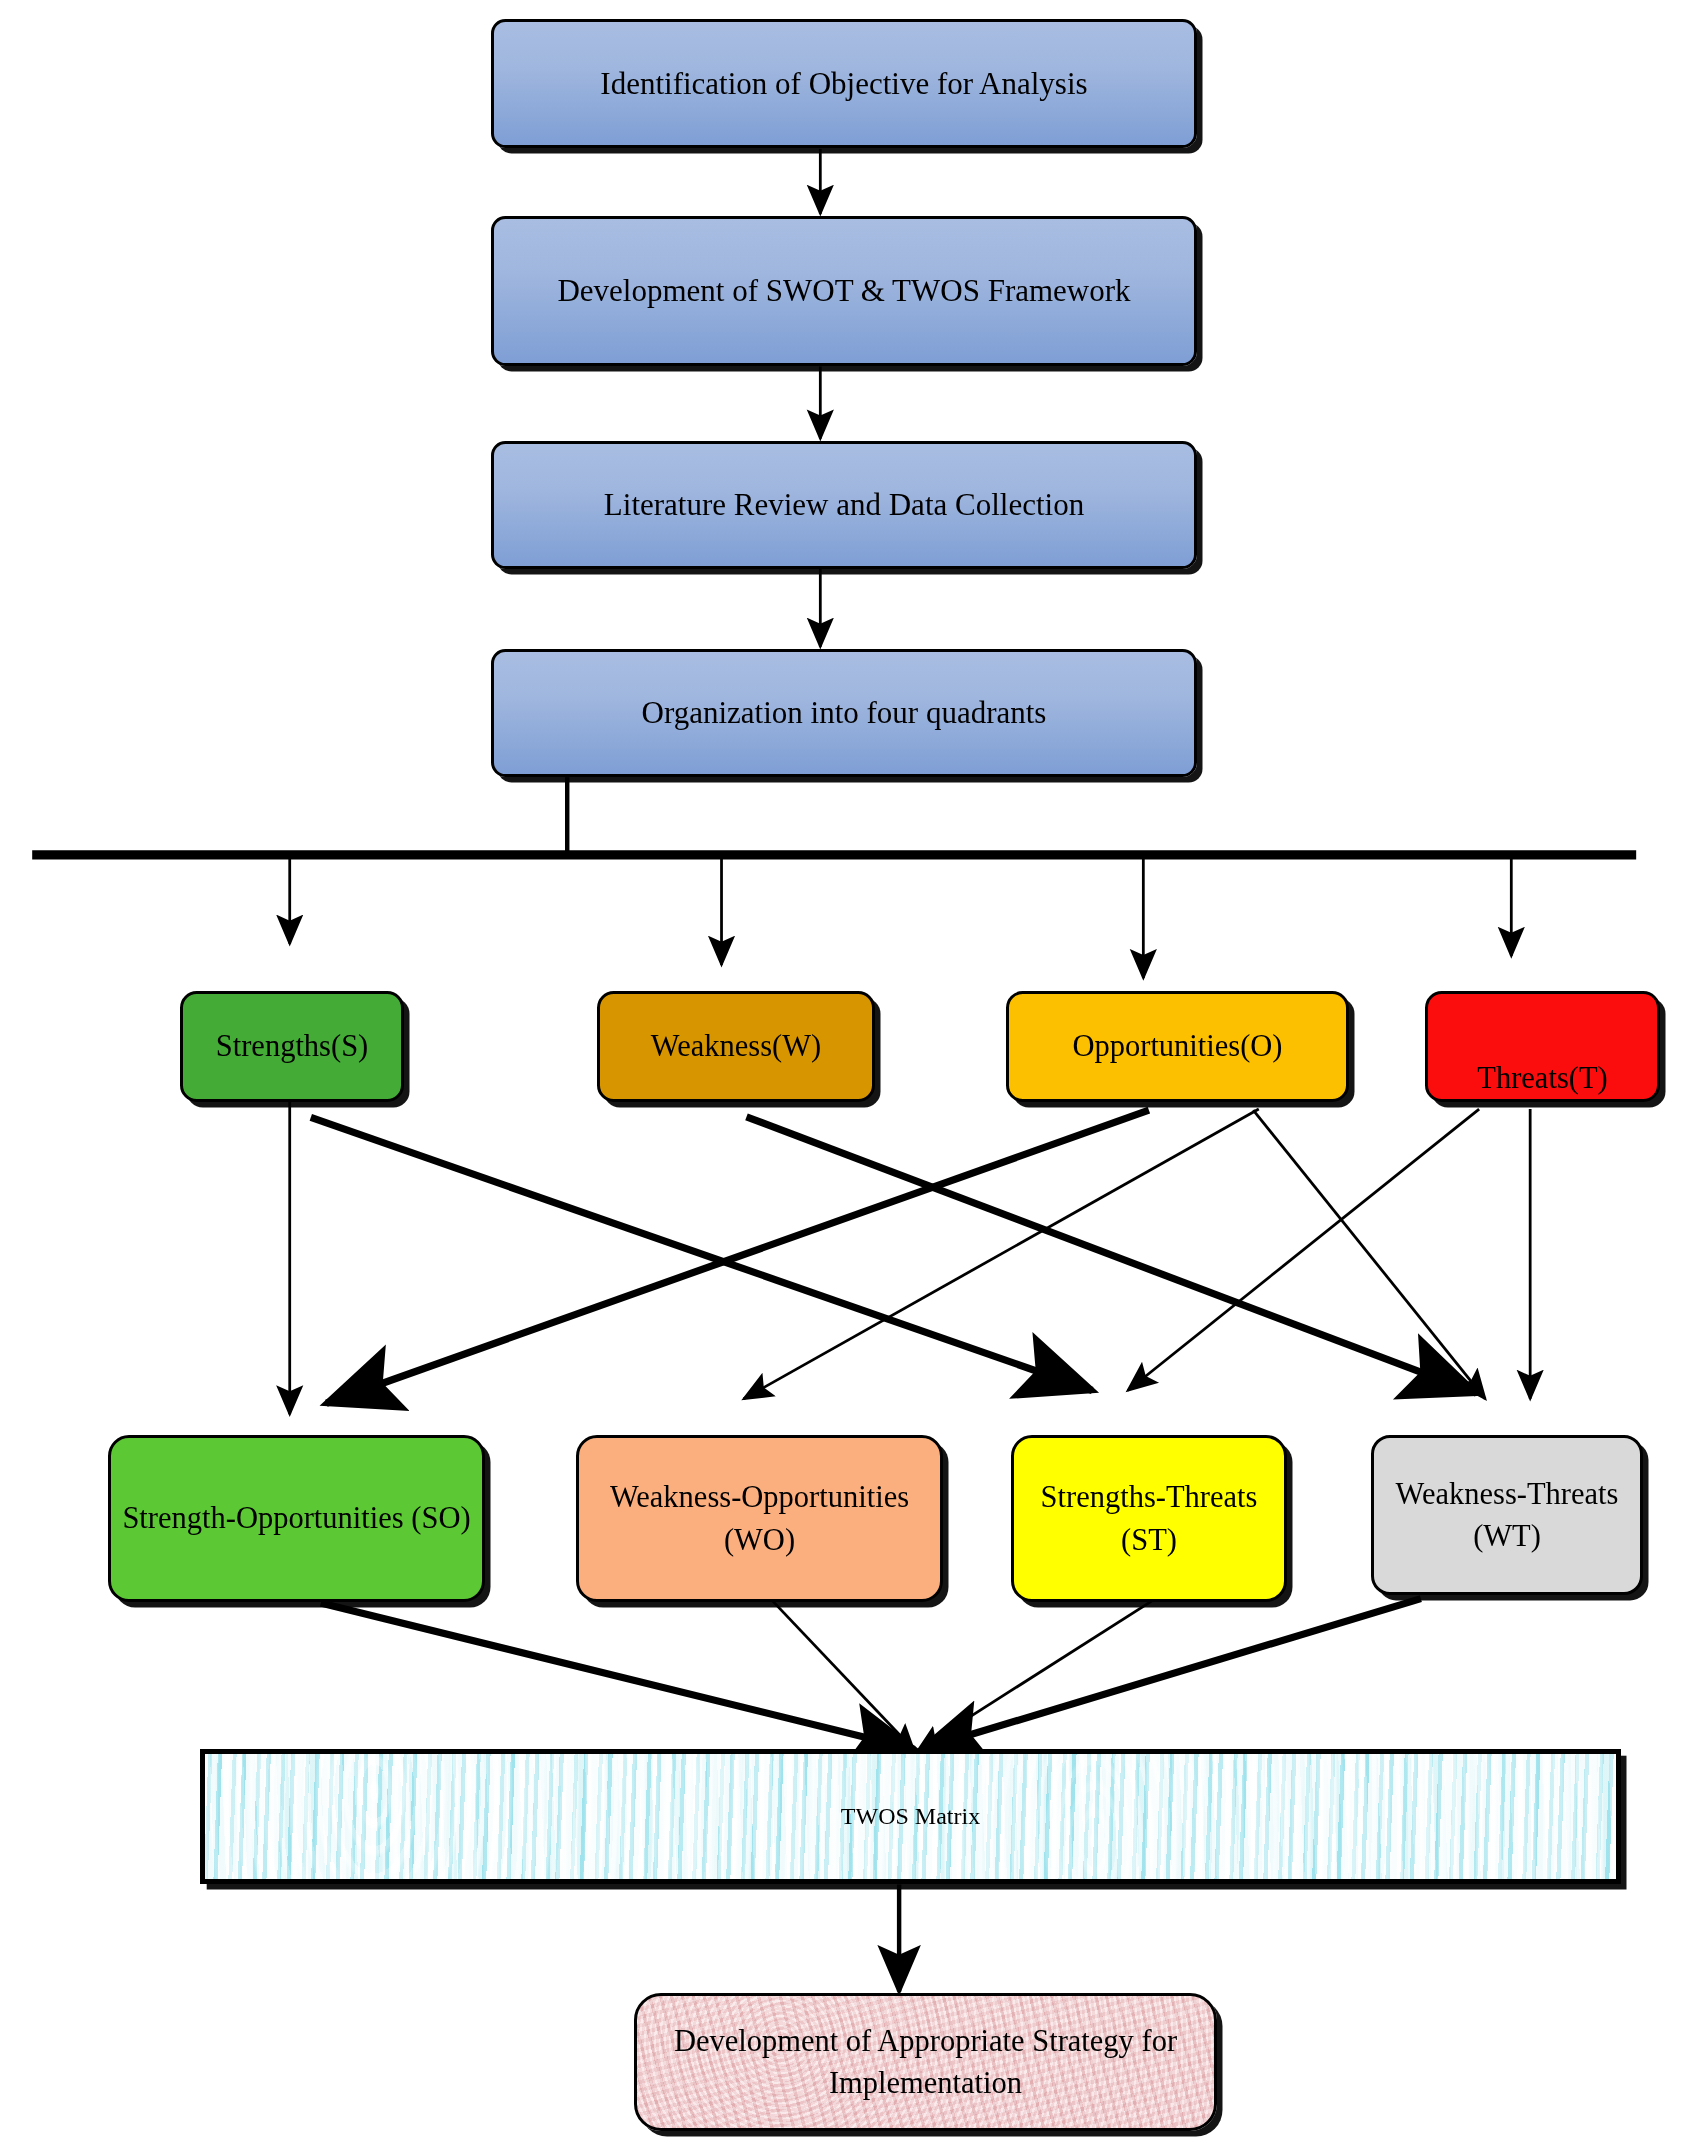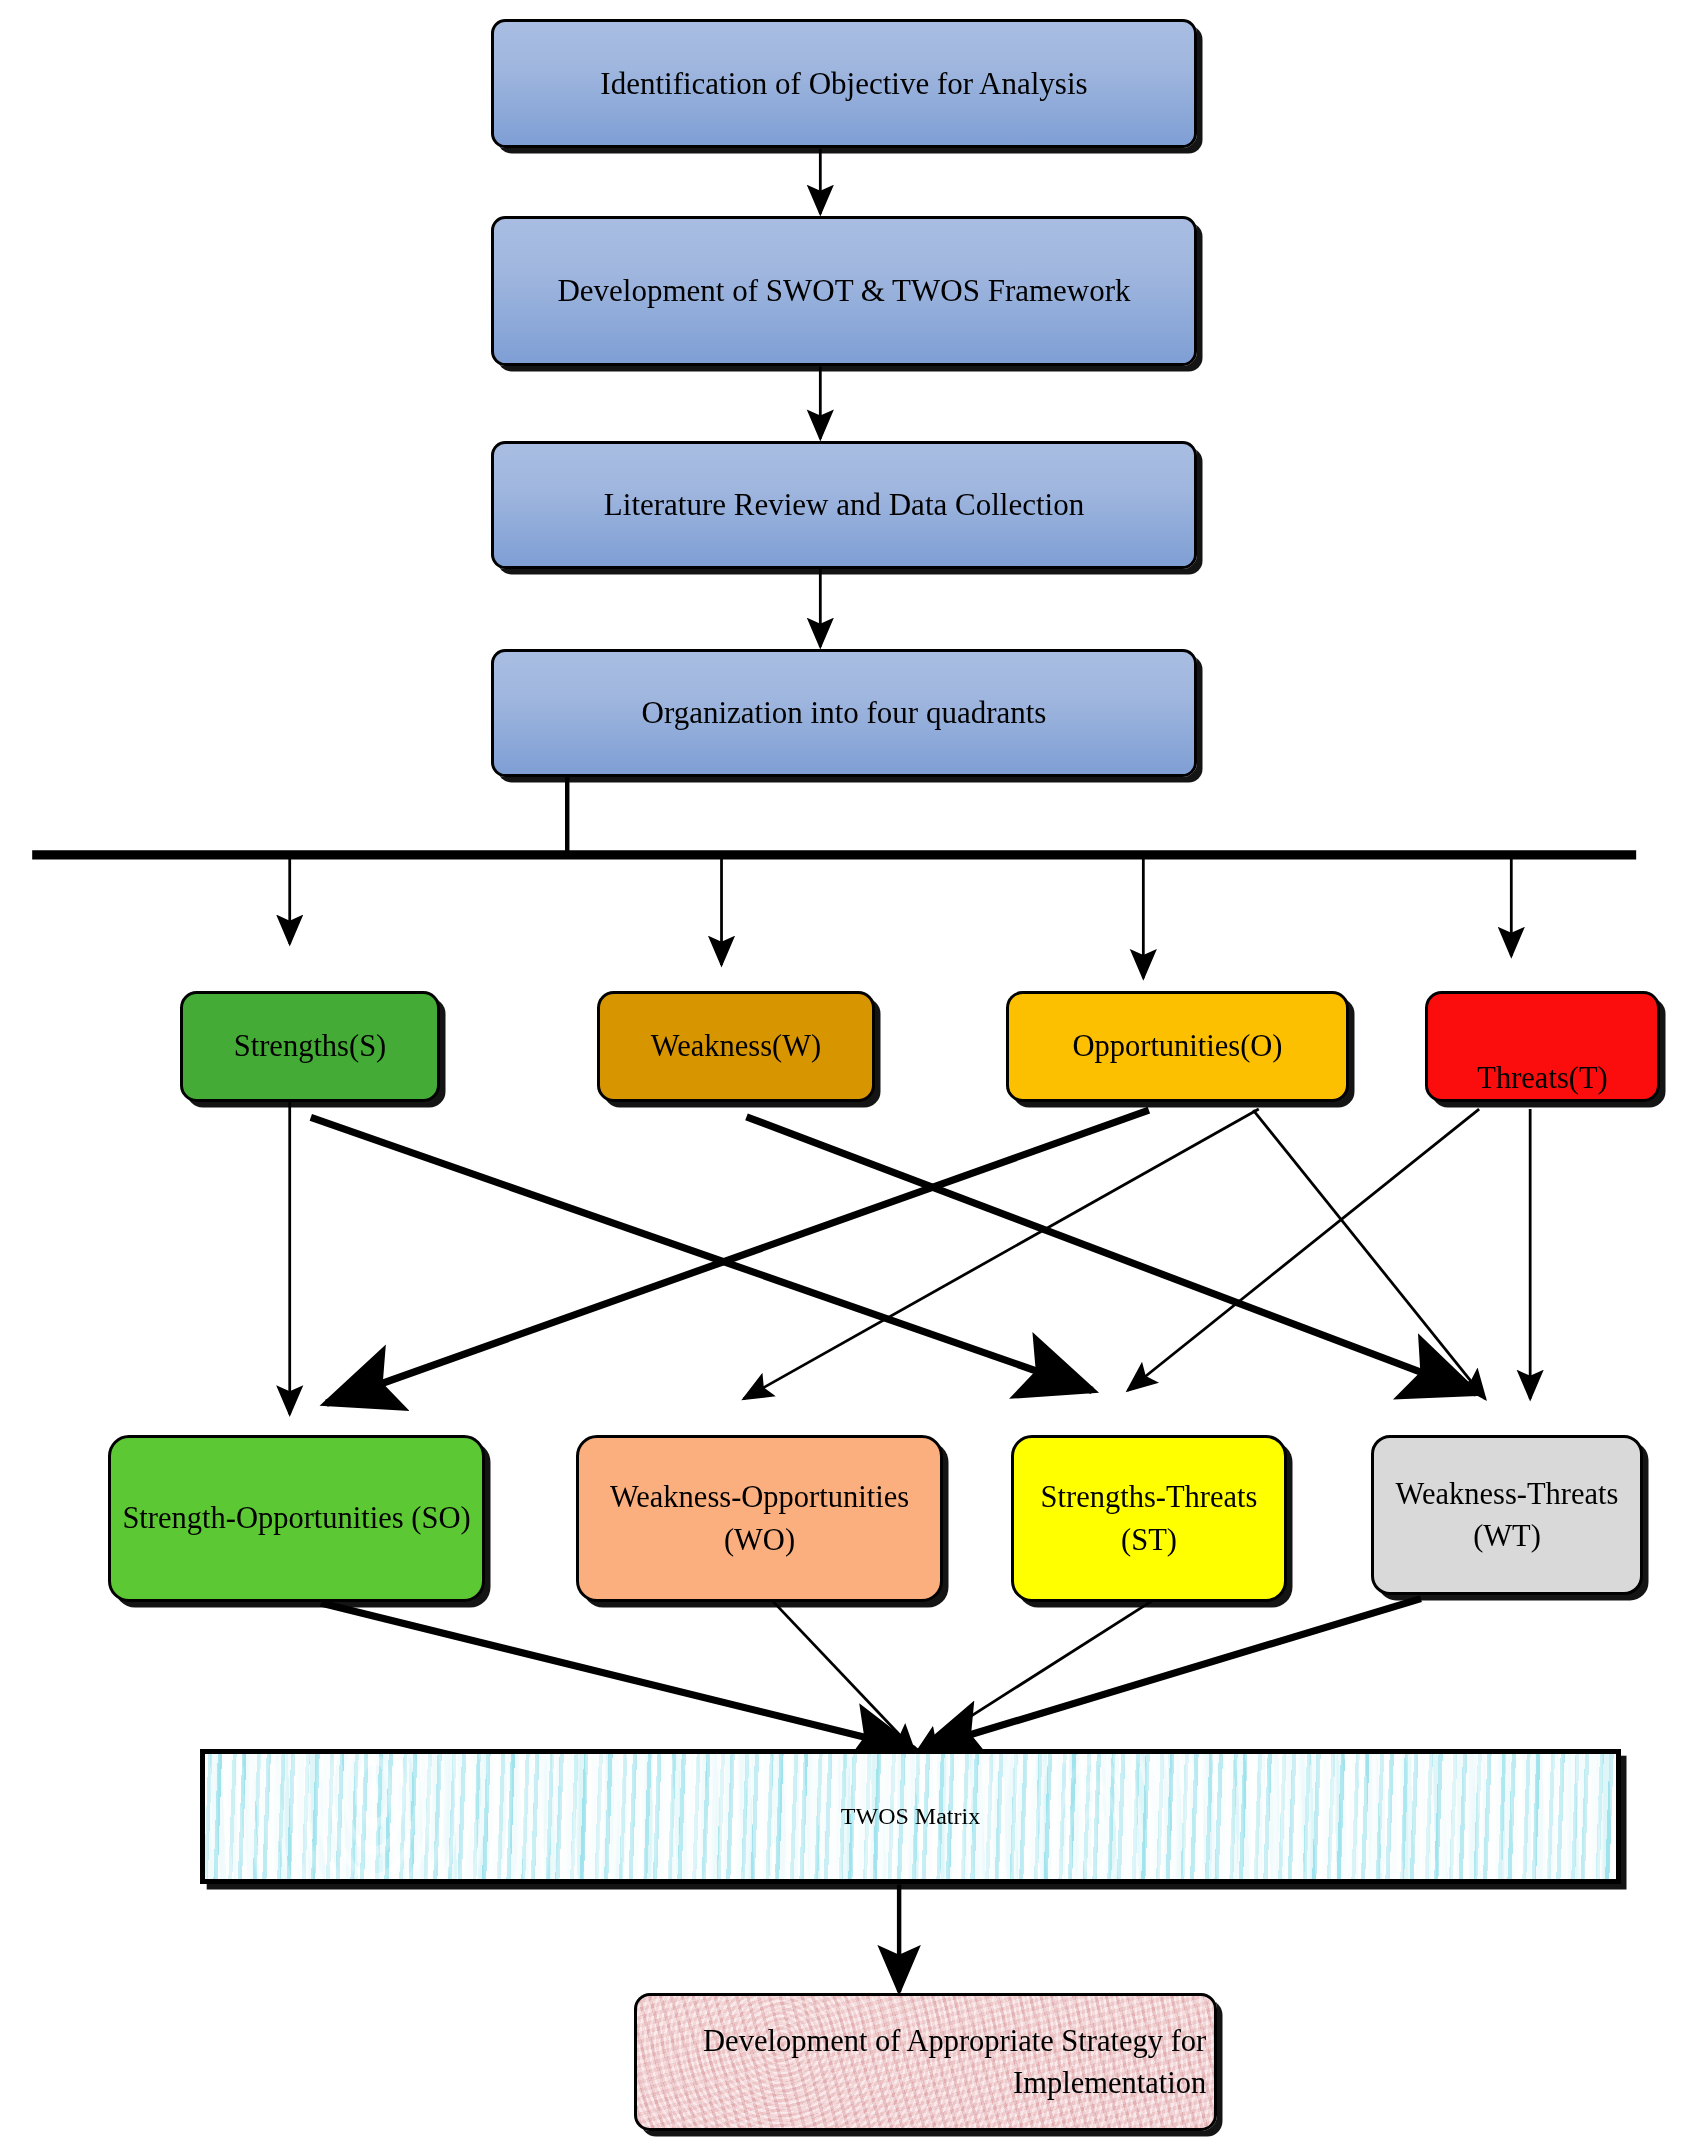--- a/index.html
+++ b/index.html
@@ -29,27 +29,26 @@
 
   .matrix{border-radius:0;font-size:24px;border:5px solid #000;
      background:
        repeating-linear-gradient(92deg, rgba(255,255,255,0.75) 0 3.3px, rgba(150,225,235,0.30) 3.3px 7.2px, rgba(255,255,255,0.55) 7.2px 12.8px, rgba(120,215,230,0.38) 12.8px 17px, rgba(255,255,255,0.8) 17px 24.4px),
        repeating-linear-gradient(88deg, rgba(255,255,255,0.5) 0 9.4px, rgba(160,230,240,0.25) 9.4px 21px, rgba(255,255,255,0.6) 21px 33px),
        repeating-radial-gradient(ellipse 19px 39px at 12% 30%, rgba(255,255,255,0.85) 0 18%, rgba(175,231,240,0.25) 30% 60%, rgba(255,255,255,0) 70%),
        repeating-radial-gradient(ellipse 14.4px 33px at 63% 70%, rgba(255,255,255,0.8) 0 20%, rgba(170,228,238,0.3) 34% 66%, rgba(255,255,255,0) 78%),
        linear-gradient(180deg,#d3f1f5 0%,#cdf0f4 50%,#d6f3f6 100%);
   }
 
-  .final{border-radius:16px;font-size:30.5px;
+  .final{border-radius:27px;font-size:30.5px;
      background:
        repeating-linear-gradient(75deg, rgba(255,255,255,0.30) 0 2.8px, rgba(214,160,163,0.28) 2.8px 6.1px, rgba(255,255,255,0.22) 6.1px 10.5px),
        repeating-linear-gradient(165deg, rgba(255,255,255,0.28) 0 3.9px, rgba(218,165,168,0.22) 3.9px 7.8px),
        repeating-radial-gradient(circle at 25% 35%, rgba(255,255,255,0.4) 0 2.2px, rgba(212,158,160,0.18) 2.2px 5px),
        linear-gradient(180deg,#f2c3c6 0%,#f0bfc2 55%,#efbcc0 100%);
-     text-align: right;
   }
 
   svg#edges{position:absolute;left:0;top:0;width:1705px;height:2151px;z-index:2;}
   .ln{stroke:#000;fill:none;}
   .thin{stroke-width:5;}
   .med{stroke-width:8;}
   .thick{stroke-width:13;}
   .bar{stroke:#000;stroke-width:17;}
 </style>
 </head>
@@ -105,21 +104,21 @@
   </div>
 
   <div class="node proc" style="left:491px;top:441px;width:706px;height:128px;">
     <span>Literature Review and Data Collection</span>
   </div>
 
   <div class="node proc" style="left:491px;top:649px;width:706px;height:128px;">
     <span>Organization into four quadrants</span>
   </div>
 
-  <div class="node swot s-strength" style="left:180px;top:991px;width:260px;height:111px;">
+  <div class="node swot s-strength" style="left:180px;top:991px;width:224px;height:111px;">
     <span>Strengths(S)</span>
   </div>
 
   <div class="node swot s-weak" style="left:597px;top:991px;width:278px;height:111px;">
     <span>Weakness(W)</span>
   </div>
 
   <div class="node swot s-opp" style="left:1006px;top:991px;width:343px;height:111px;">
     <span>Opportunities(O)</span>
   </div>

